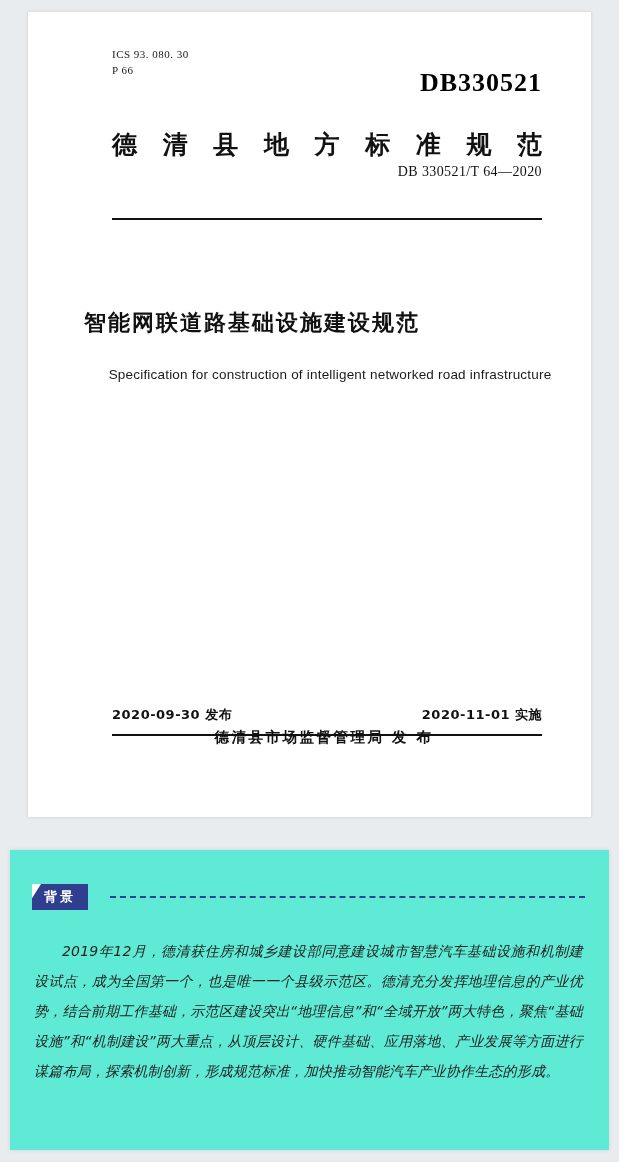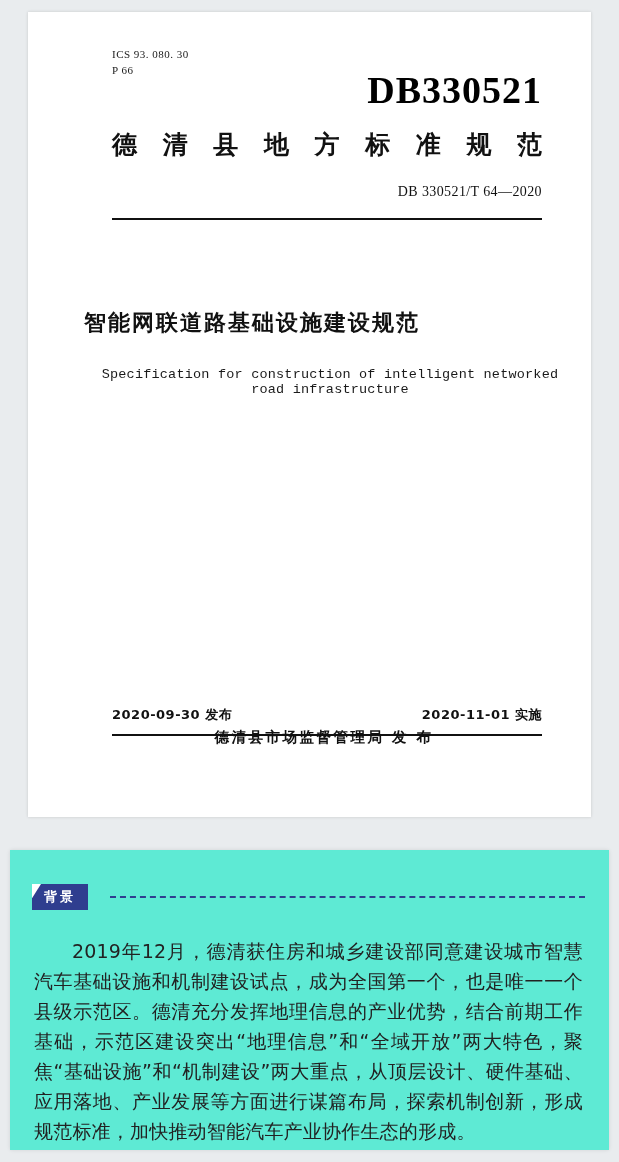--- a/index.html
+++ b/index.html
@@ -54,21 +54,21 @@
     color: #1a1a1a;
     line-height: 16px;
     letter-spacing: 0.5px;
   }
   .std-number {
     position: absolute;
     right: 22px;
     top: 56px;
     font-family: "Liberation Serif", serif;
     font-weight: bold;
-    font-size: 38px;
+    font-size: 26px;
     letter-spacing: 1px;
     color: #000;
   }
   .std-title-cn {
     position: absolute;
     left: 28px;
     right: 22px;
     top: 116px;
     text-align: justify;
     font-family: "DejaVu Sans", sans-serif;
@@ -78,21 +78,21 @@
     letter-spacing: 0;
     display: flex;
     justify-content: space-between;
   }
   .std-title-cn span {
     display: inline-block;
   }
   .std-code {
     position: absolute;
     right: 22px;
-    top: 172px;
+    top: 152px;
     font-family: "Liberation Serif", serif;
     font-size: 14px;
     color: #111;
     letter-spacing: 0.4px;
   }
   .rule-top {
     position: absolute;
     left: 28px;
     right: 22px;
     top: 206px;
@@ -110,21 +110,21 @@
     font-weight: bold;
     color: #111;
     letter-spacing: 2px;
   }
   .doc-subtitle {
     position: absolute;
     left: 12px;
     right: 0;
     top: 355px;
     text-align: center;
-    font-family: Liberation Mono, monospace;
+    font-family: Liberation Sans, sans-serif;
     font-size: 13.5px;
     color: #1a1a1a;
     letter-spacing: 0.2px;
   }
   .date-row {
     position: absolute;
     left: 28px;
     right: 22px;
     top: 694px;
     display: flex;
@@ -202,26 +202,27 @@
     right: 0;
     top: 12px;
     border-top: 2px dashed #2f3e8f;
   }
   .body-text {
     position: absolute;
     left: 24px;
     right: 26px;
     top: 86px;
     font-family: "DejaVu Sans", sans-serif;
-    font-size: 19px;
+    font-size: 14px;
     line-height: 30px;
     color: #222;
     text-align: justify;
     text-indent: 2em;
     letter-spacing: 0.2px;
+    font-style: italic;
   }
 </style>
 </head>
 <body>
 
 <div class="page">
 
   <div class="cover-wrap">
     <div class="cover">
       <div class="cover-inner">

